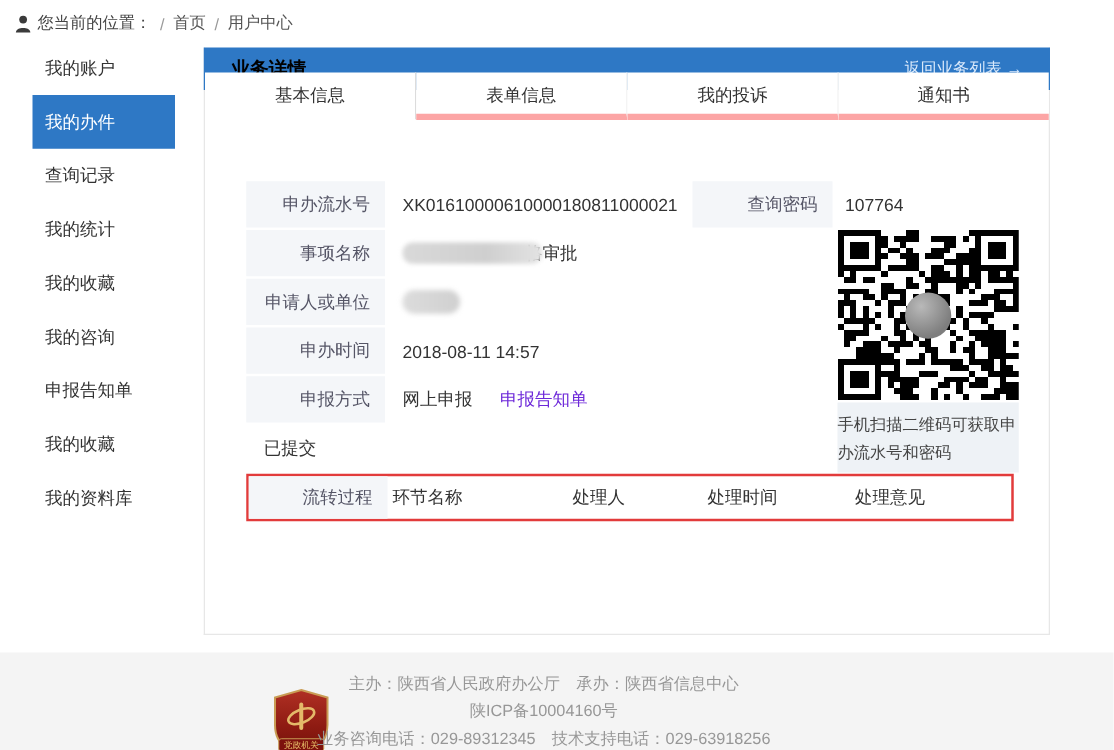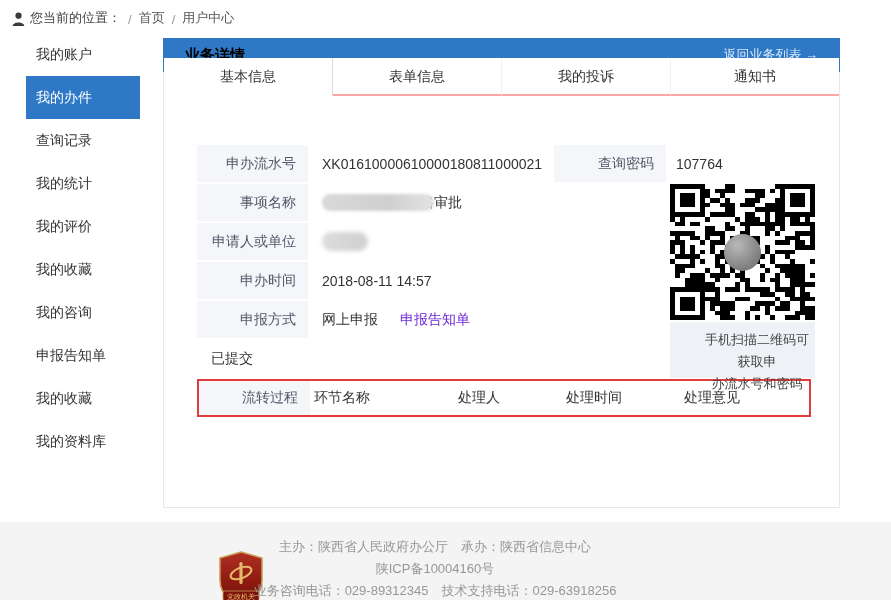--- a/index.html
+++ b/index.html
@@ -23,21 +23,21 @@
   
   .panel { position:absolute; left:163px; top:38px; width:677px; height:470px;
     background:#fff; border:1px solid #e7e7e7; border-top:none; }
   .panel-head { position:absolute; left:-1px; top:0; width:677px; height:34px; background:#2e78c5;
     display:flex; align-items:center; justify-content:space-between; padding:0 22px; }
   .panel-title { color:#000000; font-size:15px; font-weight:bold; }
   .panel-back { color:#d9e9fb; font-size:13px; cursor:pointer; }
 
   .tabs { position:absolute; left:0; top:20px; width:675px; height:38px; display:flex; }
   .tab { flex:1; text-align:center; line-height:37px; font-size:14px; color:#333;
-    border-bottom:2px solid #fca5a5; border-right:1px solid #f0f0f0; cursor:pointer; background:#fff; }
+    border-bottom:5px solid #fca5a5; border-right:1px solid #f0f0f0; cursor:pointer; background:#fff; }
   .tab:last-child { border-right:none; }
   .tab.active { border-bottom:1px solid transparent; border-right:1px solid #dcdcdc; }
 
   
   .form { position:absolute; left:33px; top:107px; width:614px; }
   .f-row { display:flex; height:37px; margin-bottom:2px; }
   .f-label { flex:none; width:111px; background:#f4f6f9; display:flex; align-items:center;
     justify-content:flex-end; padding-right:12px; font-size:14px; color:#556; }
   .f-value { display:flex; align-items:center; padding-left:14px; font-size:14px; color:#333; }
   .f-link { color:#6d28d9; margin-left:22px; cursor:pointer; }
@@ -52,21 +52,21 @@
   .flow-label { flex:none; width:111px; background:#f4f6f9; display:flex; align-items:center;
     justify-content:flex-end; padding-right:12px; font-size:14px; color:#556; }
   .flow-cols { display:flex; align-items:center; padding-left:4px; font-size:14px; color:#333; flex:1; }
   .fc-1 { width:144px; } .fc-2 { width:108px; } .fc-3 { width:118px; } .fc-4 { flex:1; }
 
   
   .qr-box { position:absolute; left:506px; top:146px; width:145px; height:136px; background:#fff; }
   .qr-center-dot { position:absolute; left:54px; top:50px; width:37px; height:37px; border-radius:50%;
     background:radial-gradient(circle at 35% 30%, #b9b9b9, #7e7e7e 70%); }
   .qr-caption { position:absolute; left:506px; top:284px; width:145px; height:56px; background:#eef2f6;
-    font-size:13px; color:#444; text-align:center; padding-top:7px; line-height:22px;padding-left:29px; }
+    font-size:13px; color:#444; padding-top:7px; line-height:22px; }
 
   
   .footer { position:absolute; left:0; top:522px; width:891px; height:78px; background:#f4f4f4; }
   .footer-logo { position:absolute; left:218px; top:29px; width:46px; height:56px; }
   .footer-lines { position:absolute; left:250px; top:0; width:370px; text-align:center;
     font-size:13px; color:#979797; }
   .footer-line { margin-top:0; line-height:16px; }
   .fl-1 { padding-top:17px; }
   .fl-2 { padding-top:6px; }
   .fl-3 { padding-top:6px; }
@@ -86,21 +86,20 @@
     <span class="crumb-link">首页</span>
     <span class="crumb-sep">/</span>
     <span class="crumb-link">用户中心</span>
   </div>
 
   <div class="sidebar">
     <div class="side-item">我的账户</div>
     <div class="side-item active">我的办件</div>
     <div class="side-item">查询记录</div>
     <div class="side-item">我的统计</div>
-    <div class="side-item">我的评价</div>
     <div class="side-item">我的收藏</div>
     <div class="side-item">我的咨询</div>
     <div class="side-item">申报告知单</div>
     <div class="side-item">我的收藏</div>
     <div class="side-item">我的资料库</div>
   </div>
 
   <div class="panel">
     <div class="panel-head">
       <span class="panel-title">业务详情</span>

